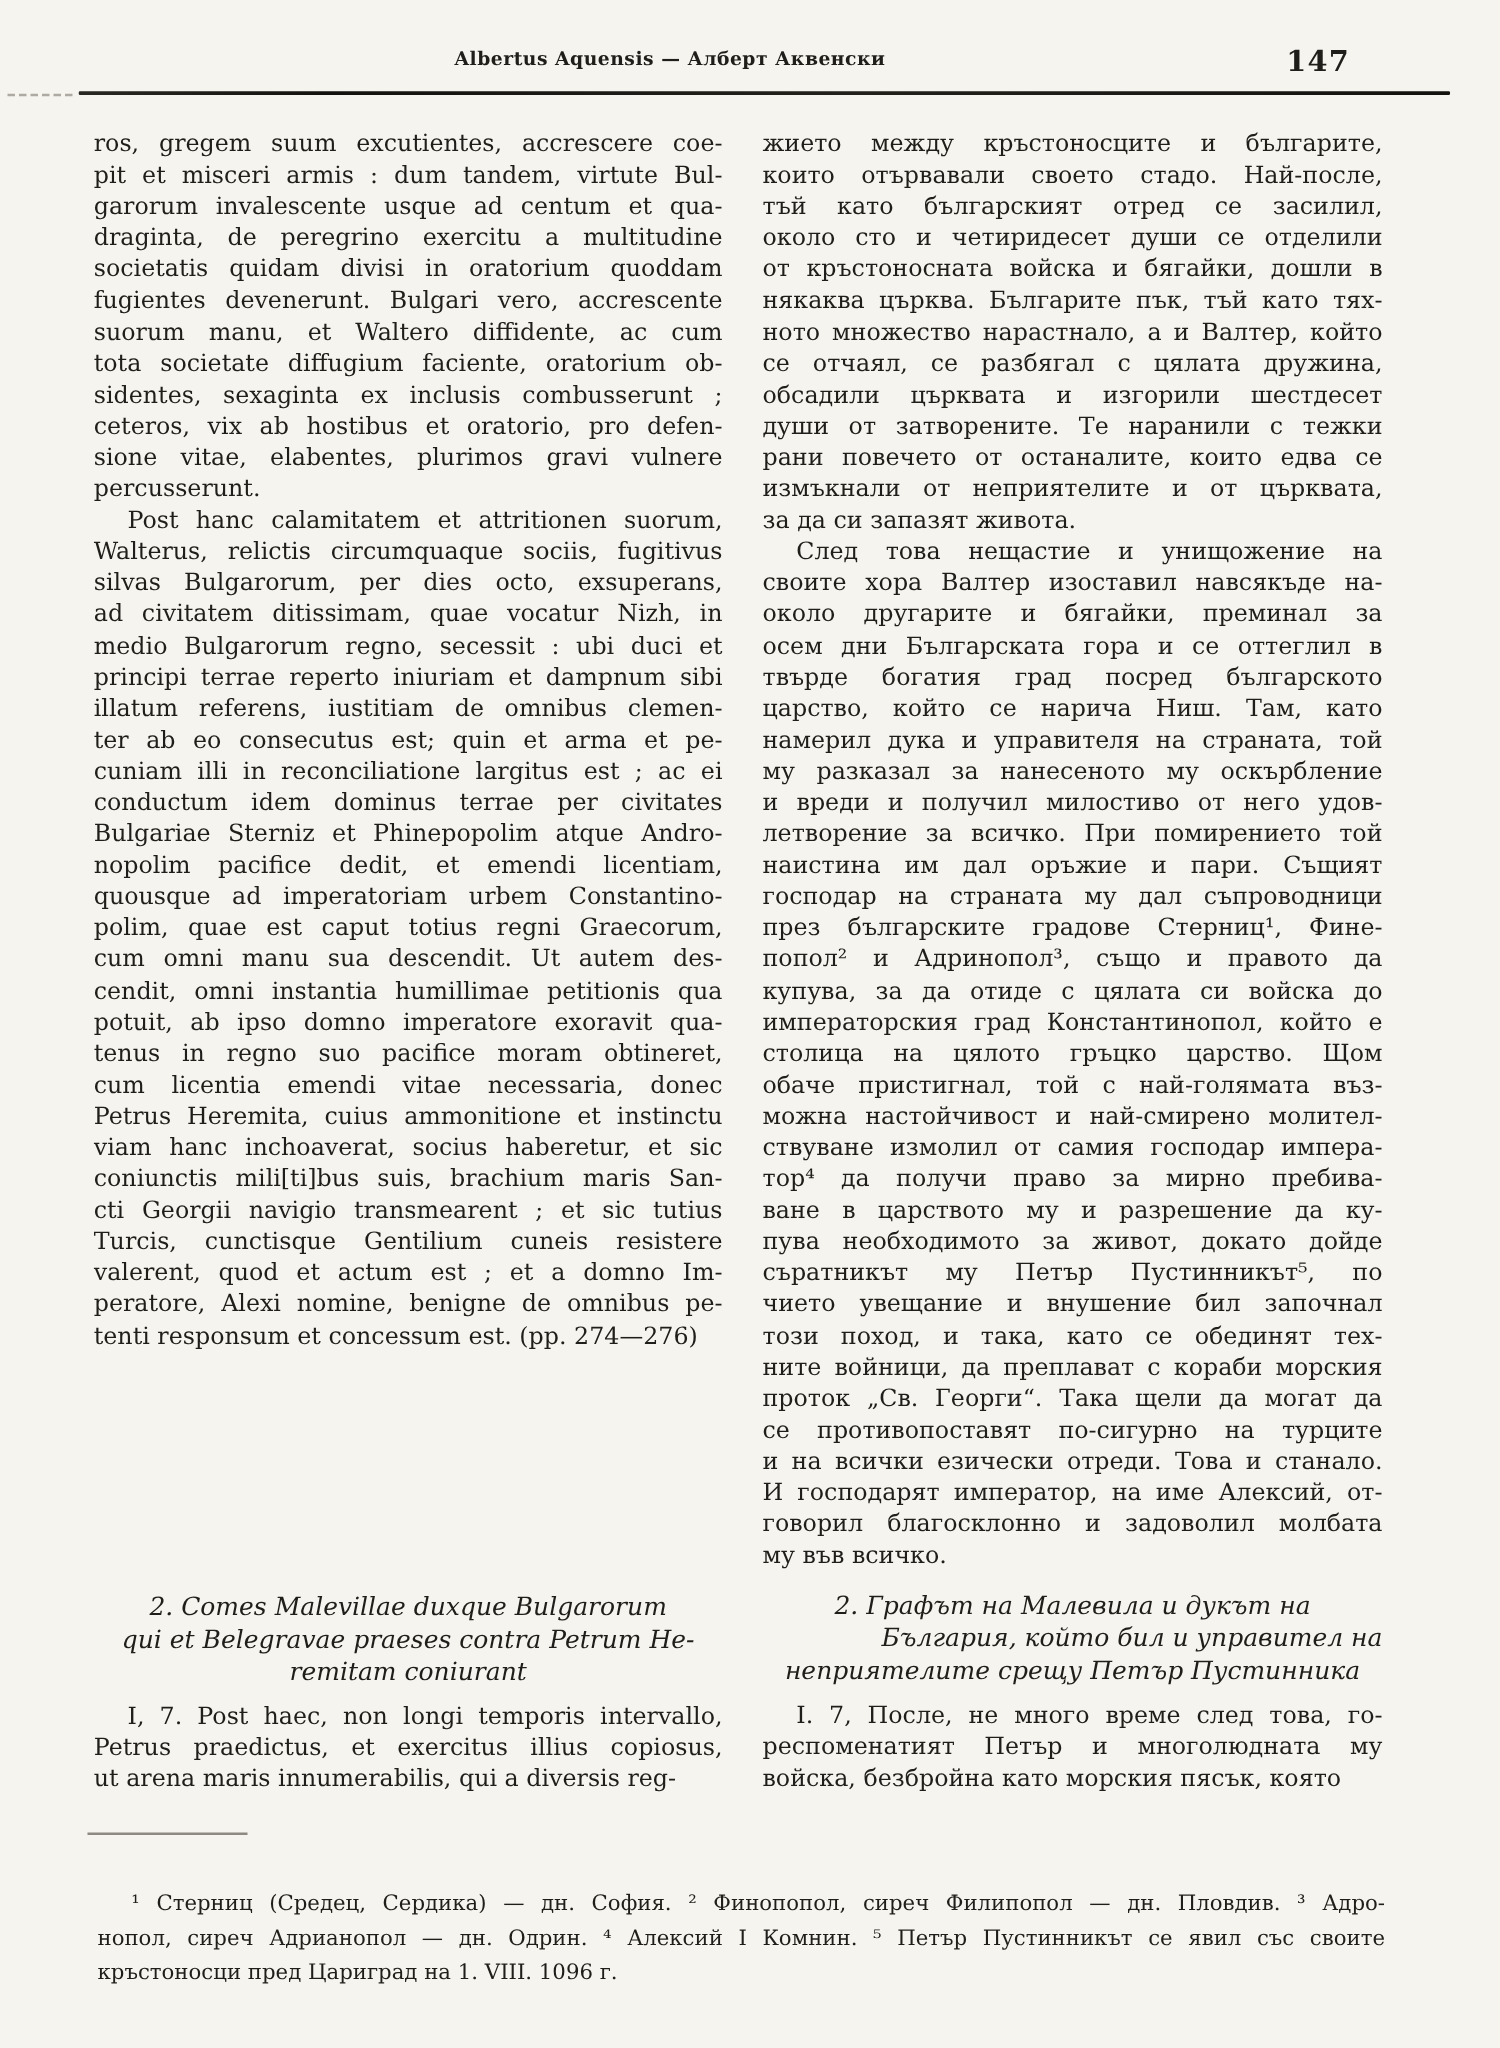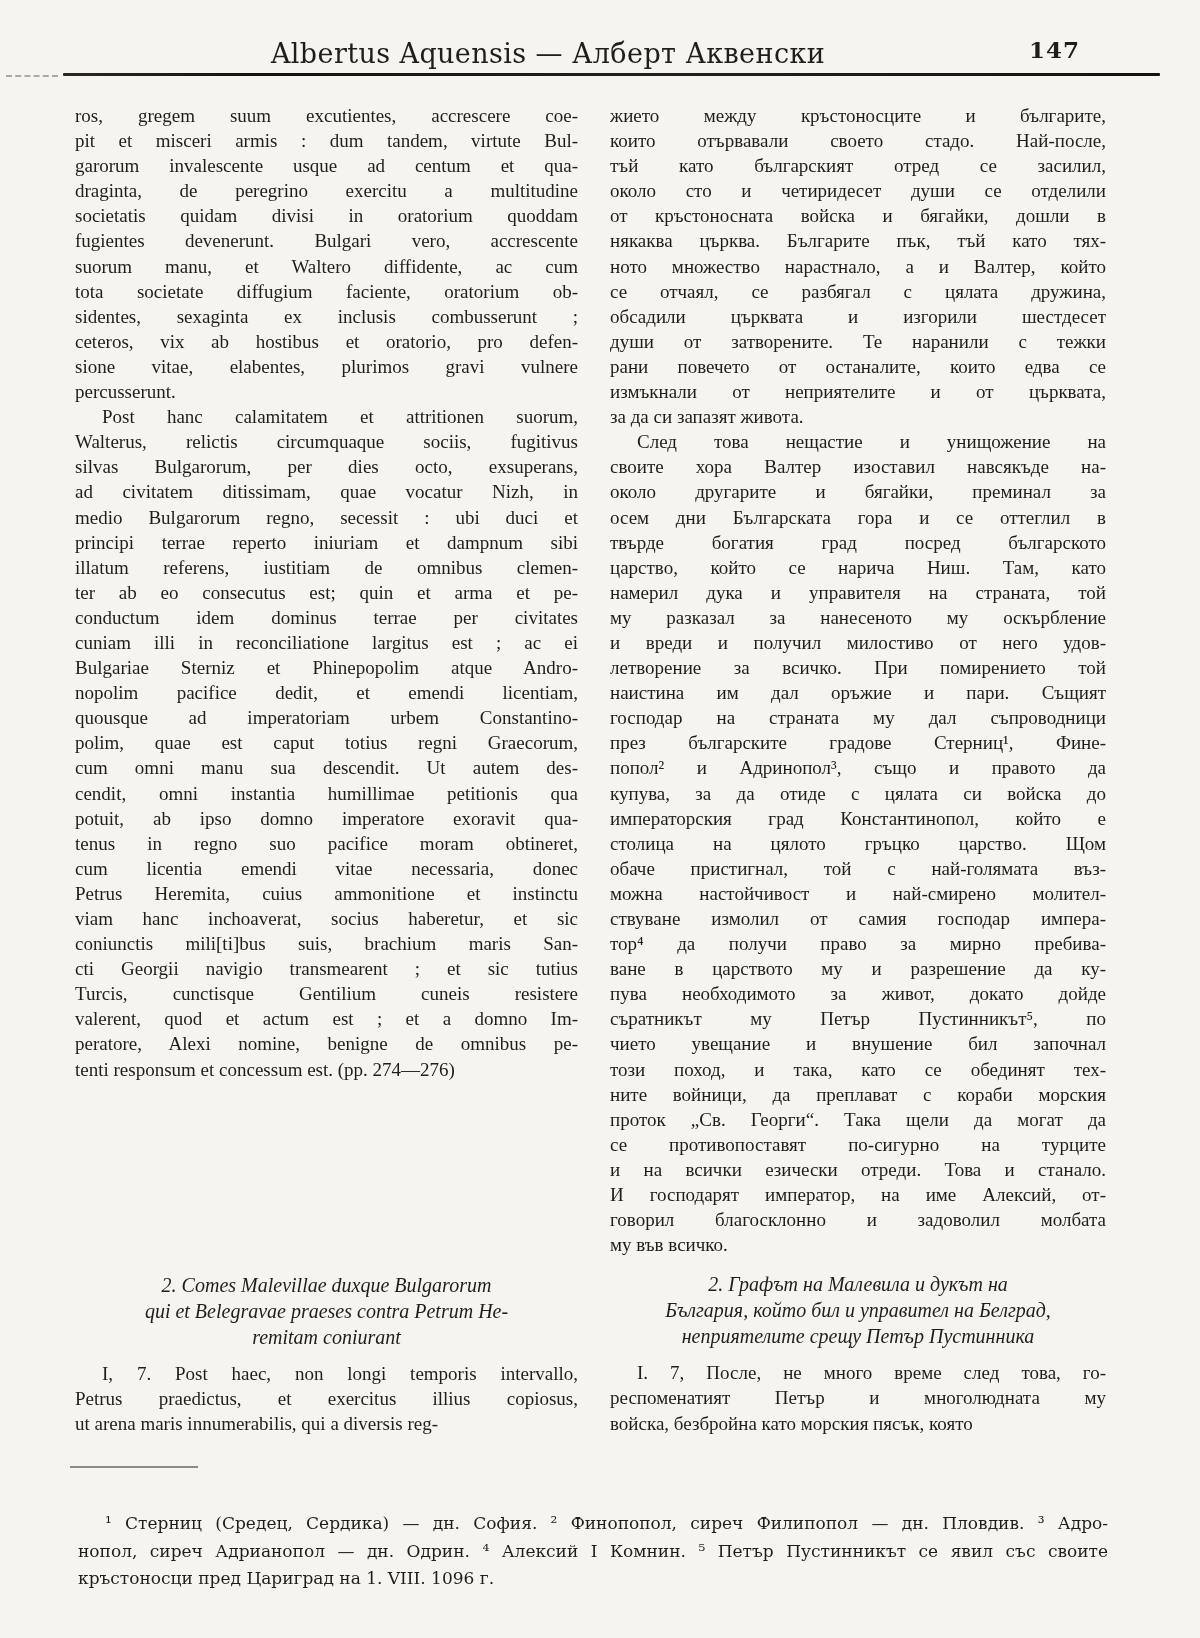--- a/index.html
+++ b/index.html
@@ -13,38 +13,38 @@
     font-family:"DejaVu Serif","Liberation Serif",serif;
   }
   .page{
     position:relative;width:1200px;height:1638px;
     background:var(--paper);
     color:var(--ink);
     overflow:hidden;
   }
   
   .head-title{
-    position:absolute;left:548px;top:38px;transform:translateX(-50%);
-    font-size:27px;font-weight:normal;white-space:nowrap;letter-spacing:.4px;
+    position:absolute;left:536px;top:38px;transform:translateX(-50%);
+    font-size:15px;font-weight:bold;white-space:nowrap;letter-spacing:.4px;
   }
   .folio{
     position:absolute;left:1018px;top:36px;width:62px;text-align:right;
     font-size:23px;font-weight:bold;letter-spacing:1px;
   }
   .head-rule{
     position:absolute;left:63px;top:73px;width:1097px;height:3px;
     background:linear-gradient(90deg,#2a2823 0%,#14120f 18%,#23211c 55%,#14120f 100%);
     border-radius:1px;
   }
   .head-rule-dashes{
     position:absolute;left:6px;top:75px;width:52px;height:0;
     border-top:2px dashed #8f8c84;opacity:.7;
   }
   
-  .col{position:absolute;top:103px;font-size:19px;font-family:Liberation Serif, serif;}
+  .col{position:absolute;top:103px;font-size:19px;}
   .col-latin{left:75px;width:503px;}
   .col-bulgarian{left:610px;width:496px;}
   .para .line{
     height:25.1px;line-height:25.1px;
     text-align:justify;text-align-last:justify;
     overflow:hidden;white-space:normal;
   }
   .para .line.last{text-align-last:left;}
   .para.indent .line.first{text-indent:27px;}
   .heading .line{
@@ -96,22 +96,22 @@
       </div>
     <div class="para indent">
         <div class="line first">Post hanc calamitatem et attritionen suorum,</div>
         <div class="line">Walterus, relictis circumquaque sociis, fugitivus</div>
         <div class="line">silvas Bulgarorum, per dies octo, exsuperans,</div>
         <div class="line">ad civitatem ditissimam, quae vocatur Nizh, in</div>
         <div class="line">medio Bulgarorum regno, secessit : ubi duci et</div>
         <div class="line">principi terrae reperto iniuriam et dampnum sibi</div>
         <div class="line">illatum referens, iustitiam de omnibus clemen-</div>
         <div class="line">ter ab eo consecutus est; quin et arma et pe-</div>
+        <div class="line">cuniam illi in reconciliatione largitus est ; ac ei</div>
         <div class="line">conductum idem dominus terrae per civitates</div>
-        <div class="line">cuniam illi in reconciliatione largitus est ; ac ei</div>
         <div class="line">Bulgariae Sterniz et Phinepopolim atque Andro-</div>
         <div class="line">nopolim pacifice dedit, et emendi licentiam,</div>
         <div class="line">quousque ad imperatoriam urbem Constantino-</div>
         <div class="line">polim, quae est caput totius regni Graecorum,</div>
         <div class="line">cum omni manu sua descendit. Ut autem des-</div>
         <div class="line">cendit, omni instantia humillimae petitionis qua</div>
         <div class="line">potuit, ab ipso domno imperatore exoravit qua-</div>
         <div class="line">tenus in regno suo pacifice moram obtineret,</div>
         <div class="line">cum licentia emendi vitae necessaria, donec</div>
         <div class="line">Petrus Heremita, cuius ammonitione et instinctu</div>

